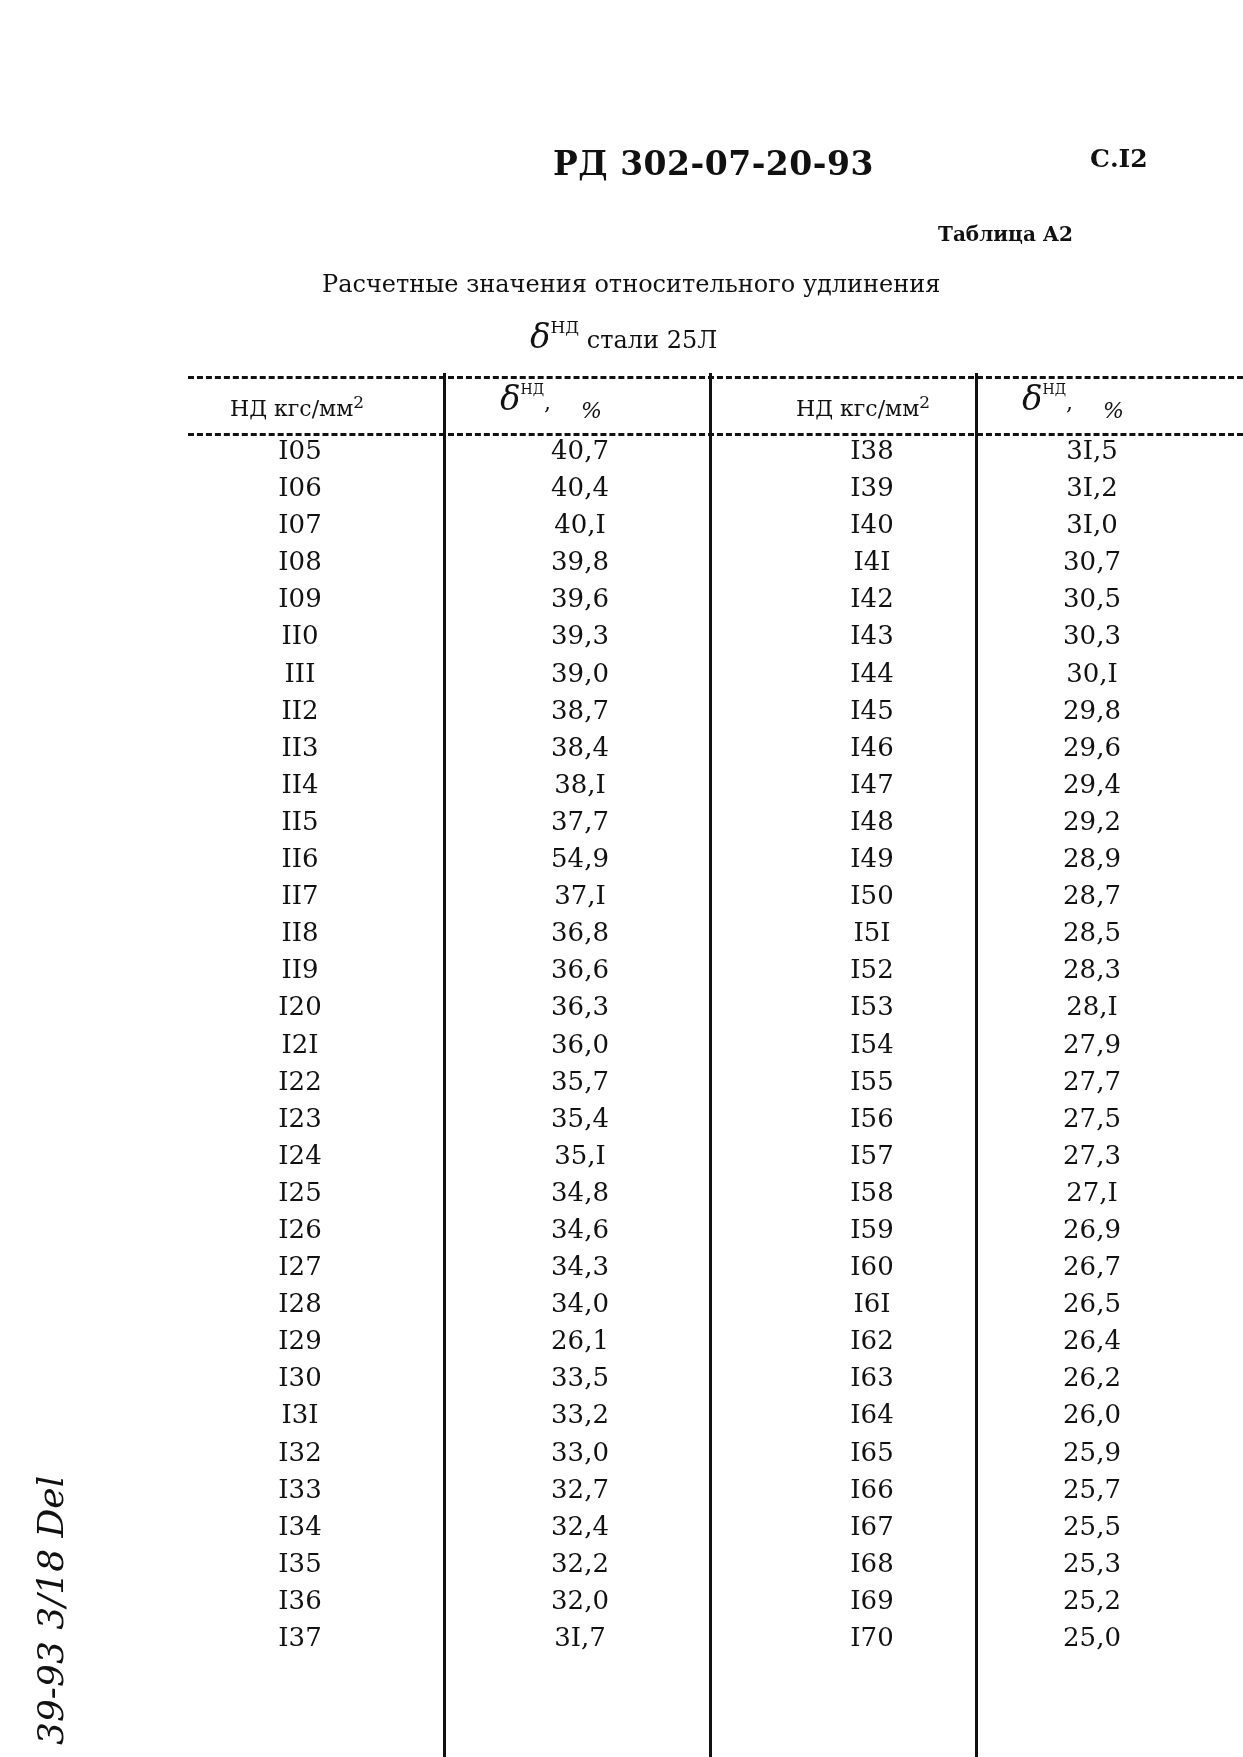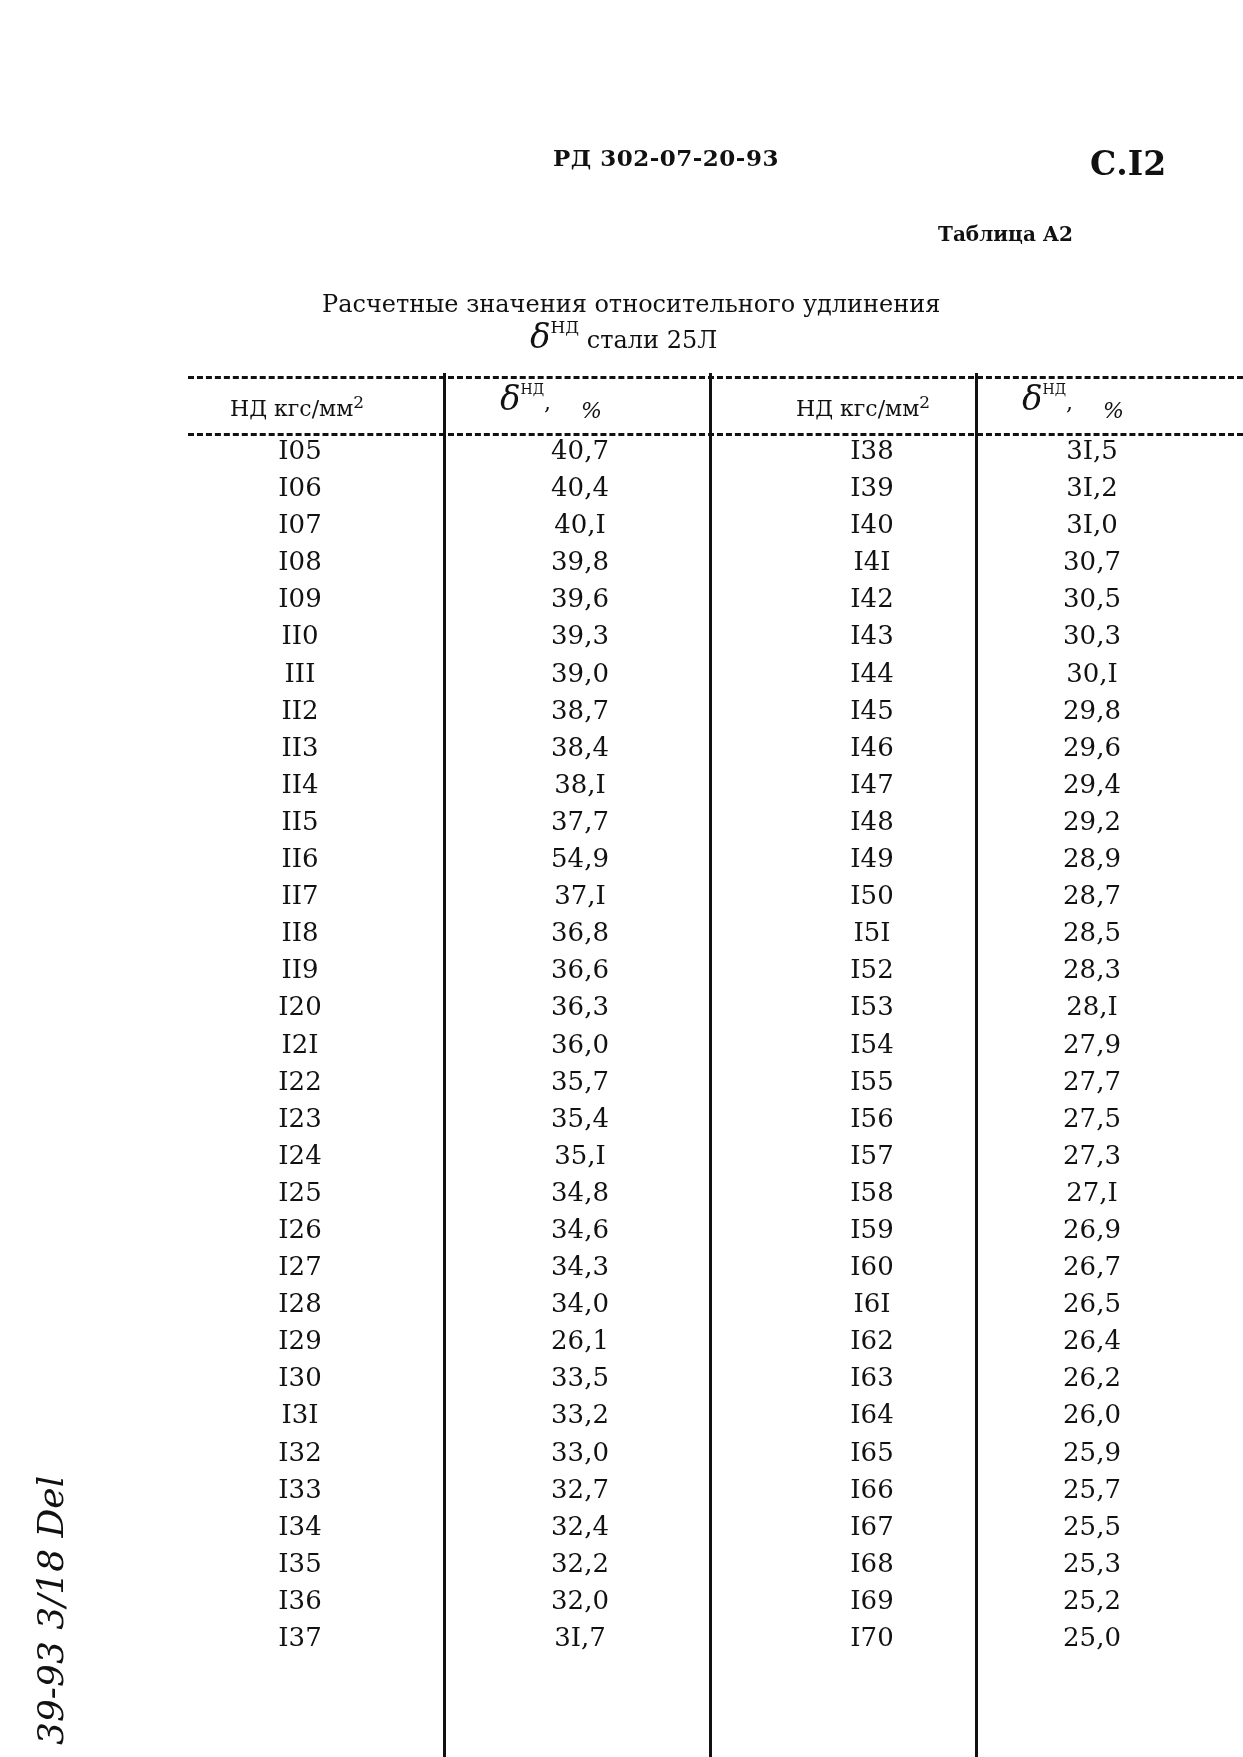--- a/index.html
+++ b/index.html
@@ -2,34 +2,33 @@
 <html><head>
   <meta charset="utf-8">
   <style>
     html, body { margin: 0; padding: 0; background: #ffffff; }
     body {
       width: 1243px; height: 1757px; position: relative; overflow: hidden;
       font-family: "DejaVu Serif", "Liberation Serif", serif; color: #111;
     }
     .doc-code {
       position: absolute; left: 553px; top: 144px;
-      font-size: 23px; font-weight: bold; letter-spacing: 0.5px;
+      font-size: 33px; font-weight: bold; letter-spacing: 0.5px;
     }
     .page-num {
       position: absolute; left: 1090px; top: 144px;
-      font-size: 33px; font-weight: bold;
+      font-size: 25px; font-weight: bold;
     }
     .table-label {
       position: absolute; left: 938px; top: 222px;
       font-size: 20px; font-weight: bold;
     }
     .title-line1 {
       position: absolute; left: 322px; top: 270px;
       font-size: 24px;
-      margin-top: 20px;
     }
     .title-line2 {
       position: absolute; left: 530px; top: 316px;
       font-size: 24px;
     }
     .title-line2 .delta { font-size: 34px; font-style: italic; }
     .title-line2 sup { font-size: 17px; position: relative; top: -6px; }
 
     .hline {
       position: absolute; height: 0; border-top: 3px dashed #111;

